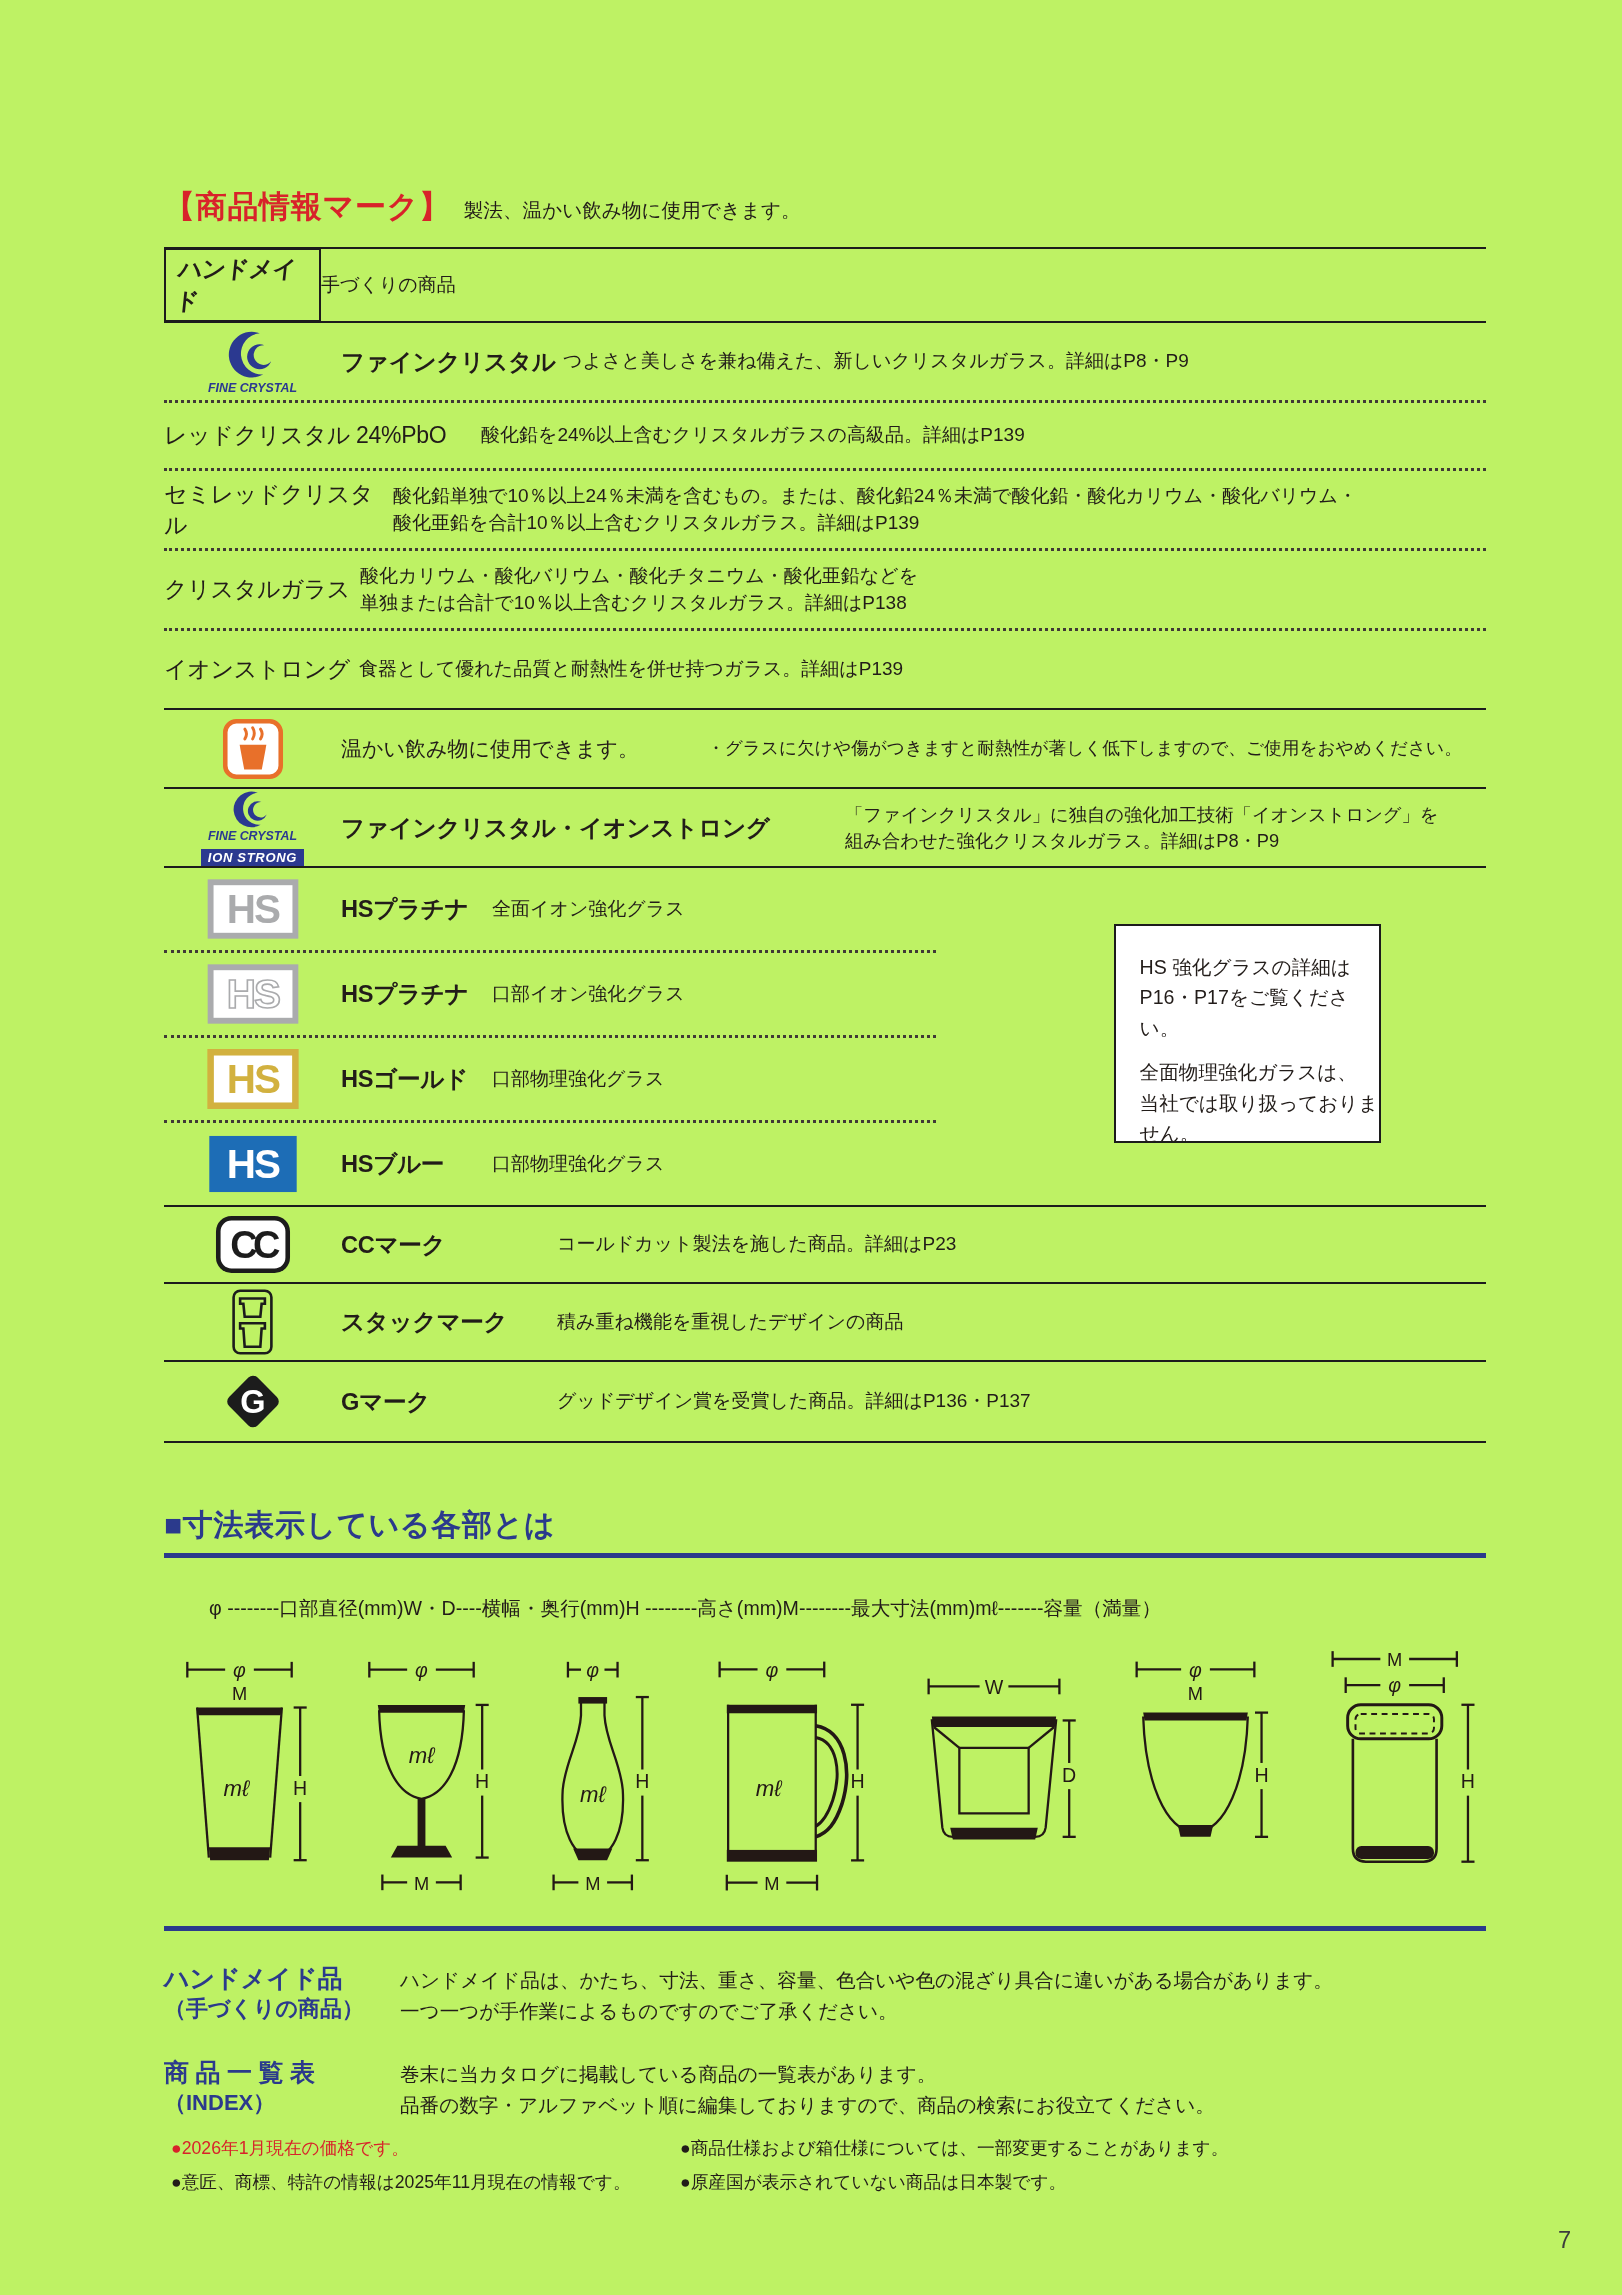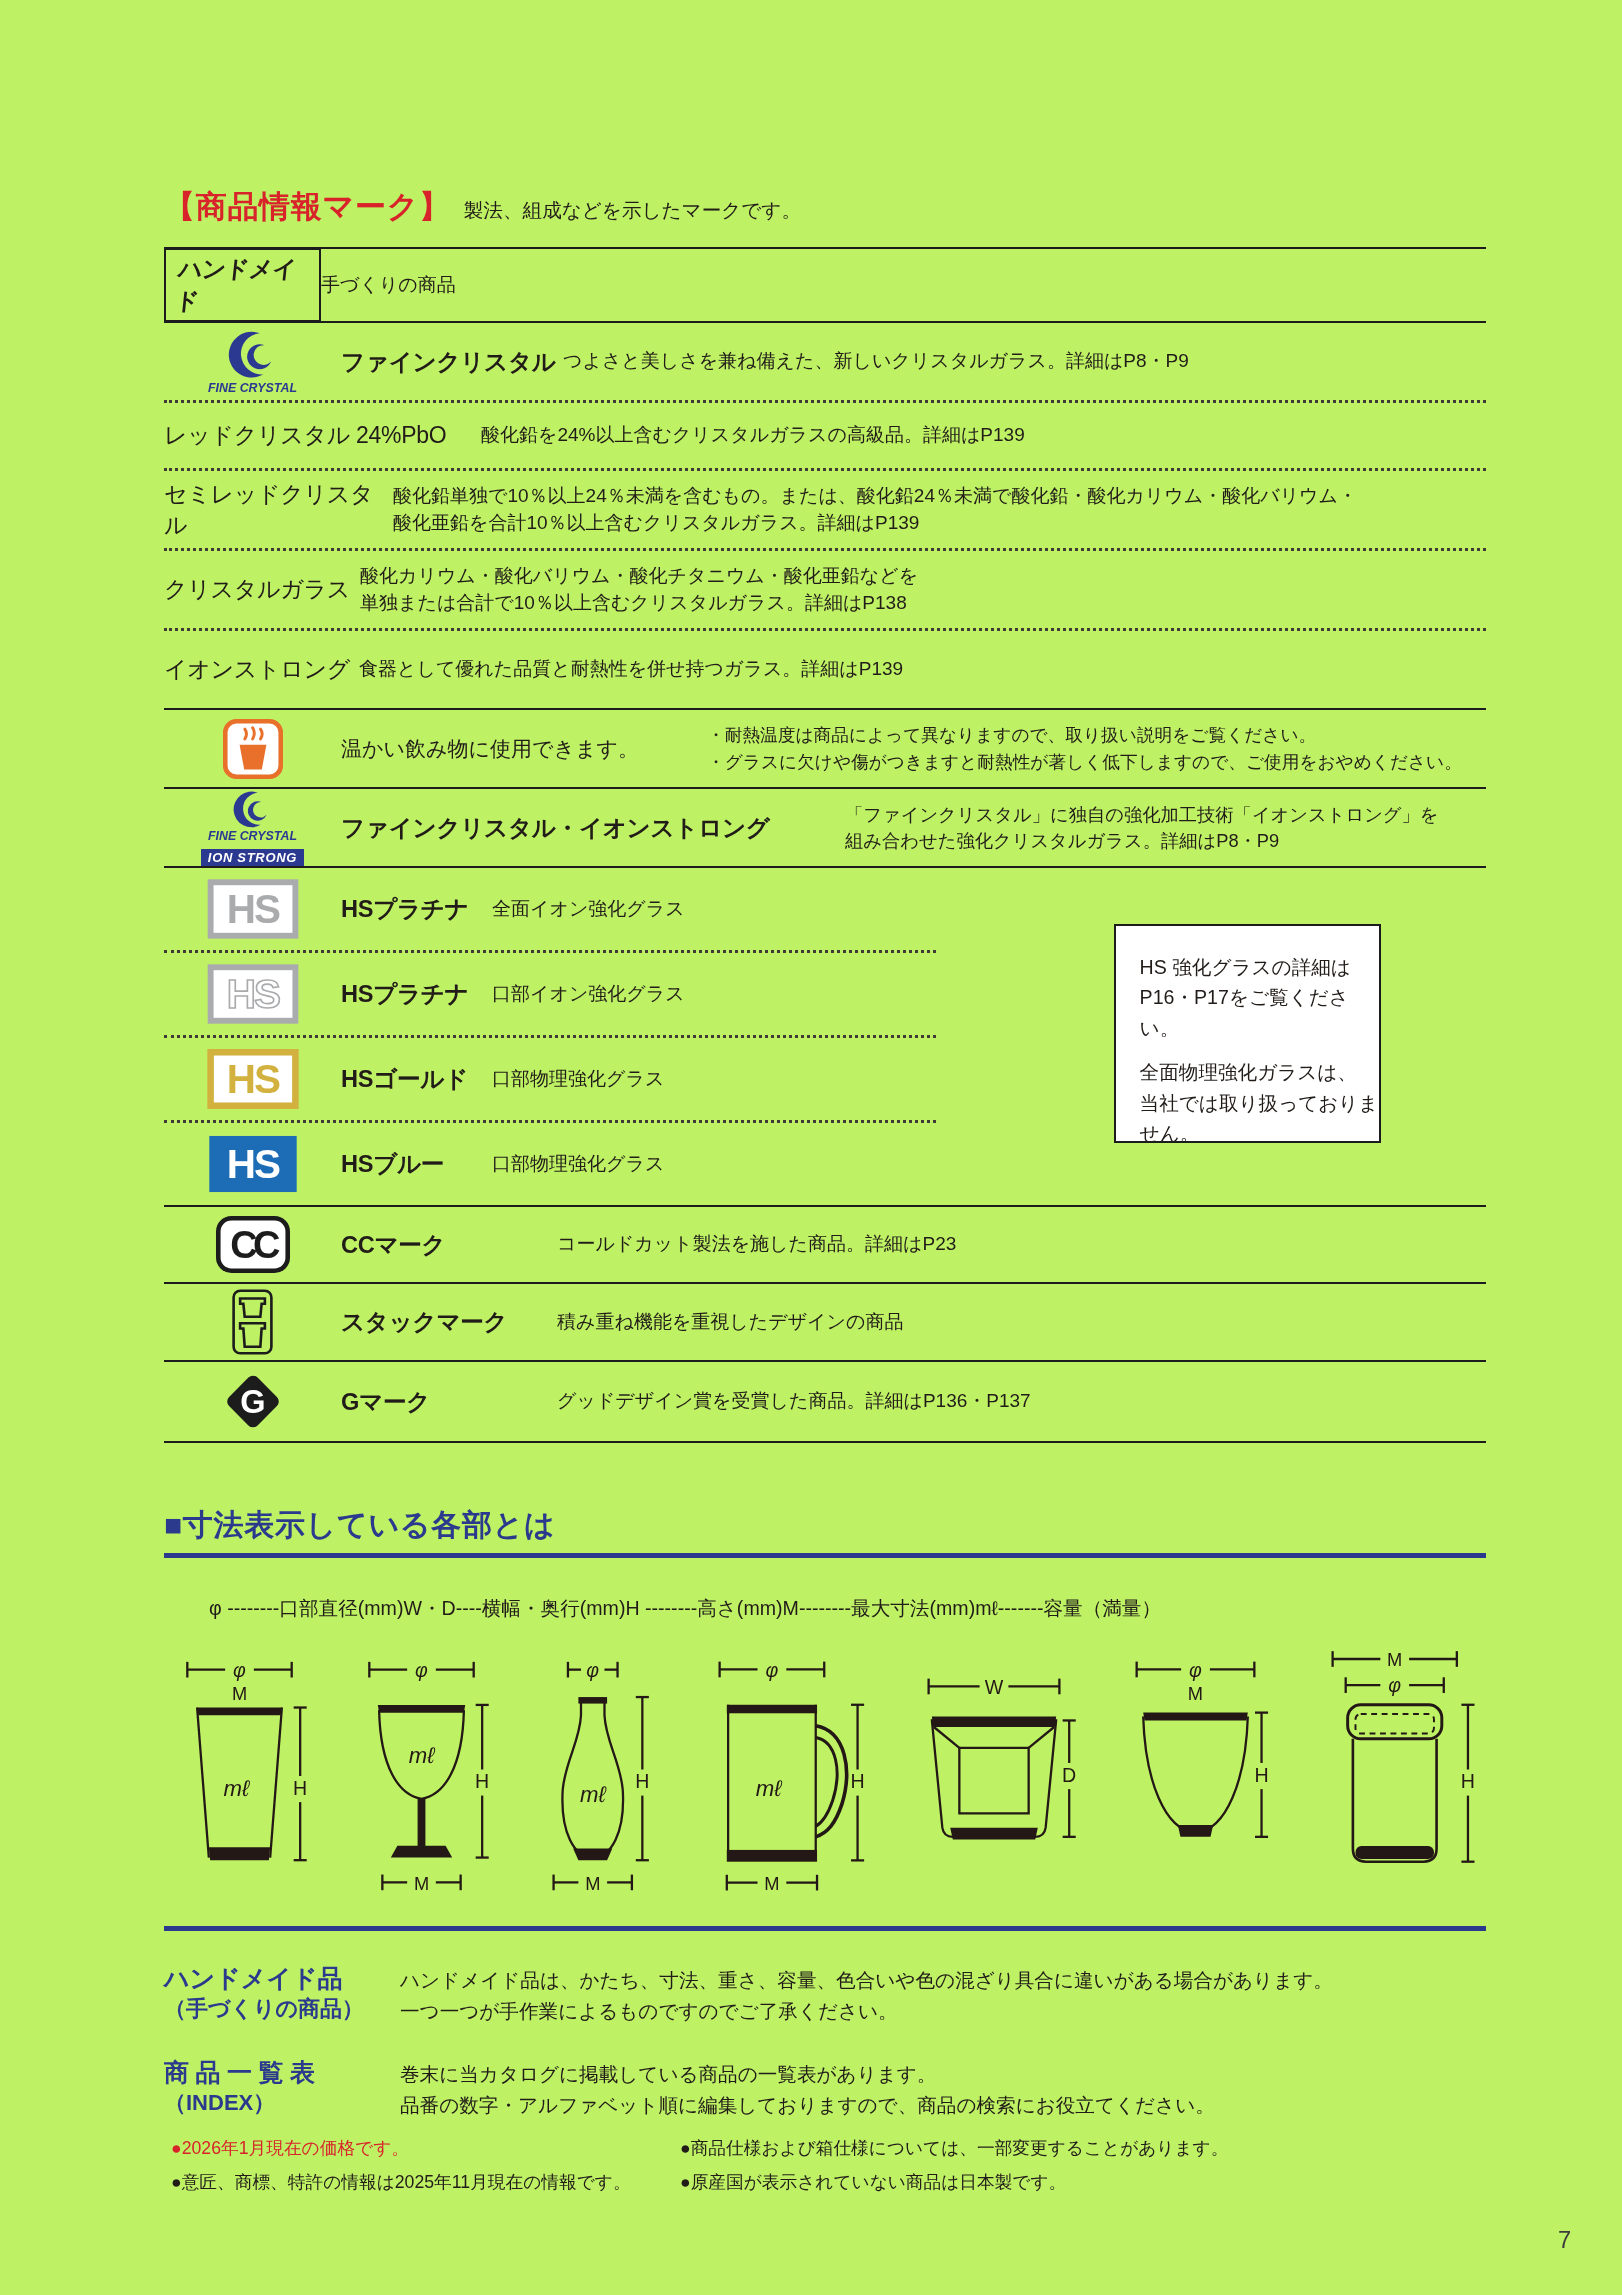--- a/index.html
+++ b/index.html
@@ -68,21 +68,21 @@
 
   .pnum{position:absolute;right:52px;top:2227px;font-size:23.6px;color:#3c3c3c;}
 </style>
 </head>
 <body>
 
 <div class="page">
 
   <div class="hdr">
     <span class="hdr-title">【商品情報マーク】</span>
-    <span class="hdr-sub">製法、組成などを示したマークです。</span>
+    <span class="hdr-sub">製法、温かい飲み物に使用できます。</span>
   </div>
 
   <div class="marks">
     <div class="rule"></div>
 
     <div class="row h110">
       <div class="logo-slot narrow">
         <div class="handmade-box"><span>ハンドメイド</span></div>
       </div>
       <div class="desc">手づくりの商品</div>
@@ -139,21 +139,20 @@
           <path d="M27,41 L68,41 L61,79 L34,79 Z" fill="#e8702a"></path>
           <g stroke="#e8702a" stroke-width="4.5" fill="none" stroke-linecap="round">
             <path d="M35,17 q5,7 0,15"></path>
             <path d="M47,15 q5,8 0,17"></path>
             <path d="M59,17 q5,7 0,15"></path>
           </g>
         </svg>
       </div>
       <div class="hot-label">温かい飲み物に使用できます。</div>
       <div class="hot-notes">
-        <span class="ln" style="display:block">・耐熱温度は商品によって異なりますので、取り扱い説明をご覧ください。</span>
         <span class="ln" style="display:block">・グラスに欠けや傷がつきますと耐熱性が著しく低下しますので、ご使用をおやめください。</span>
       </div>
     </div>
     <div class="rule"></div>
 
     <div class="row h118">
       <div class="logo-slot">
         <svg width="41" height="39" viewBox="0 0 100 96">
           <path d="M63,9 A44,44 0 1 0 70,88 A38,38 0 1 1 63,9 Z" fill="#2b3990"></path>
           <path d="M72,32 A24,24 0 1 0 85,63 A19,19 0 1 1 72,32 Z" fill="#2b3990"></path>

